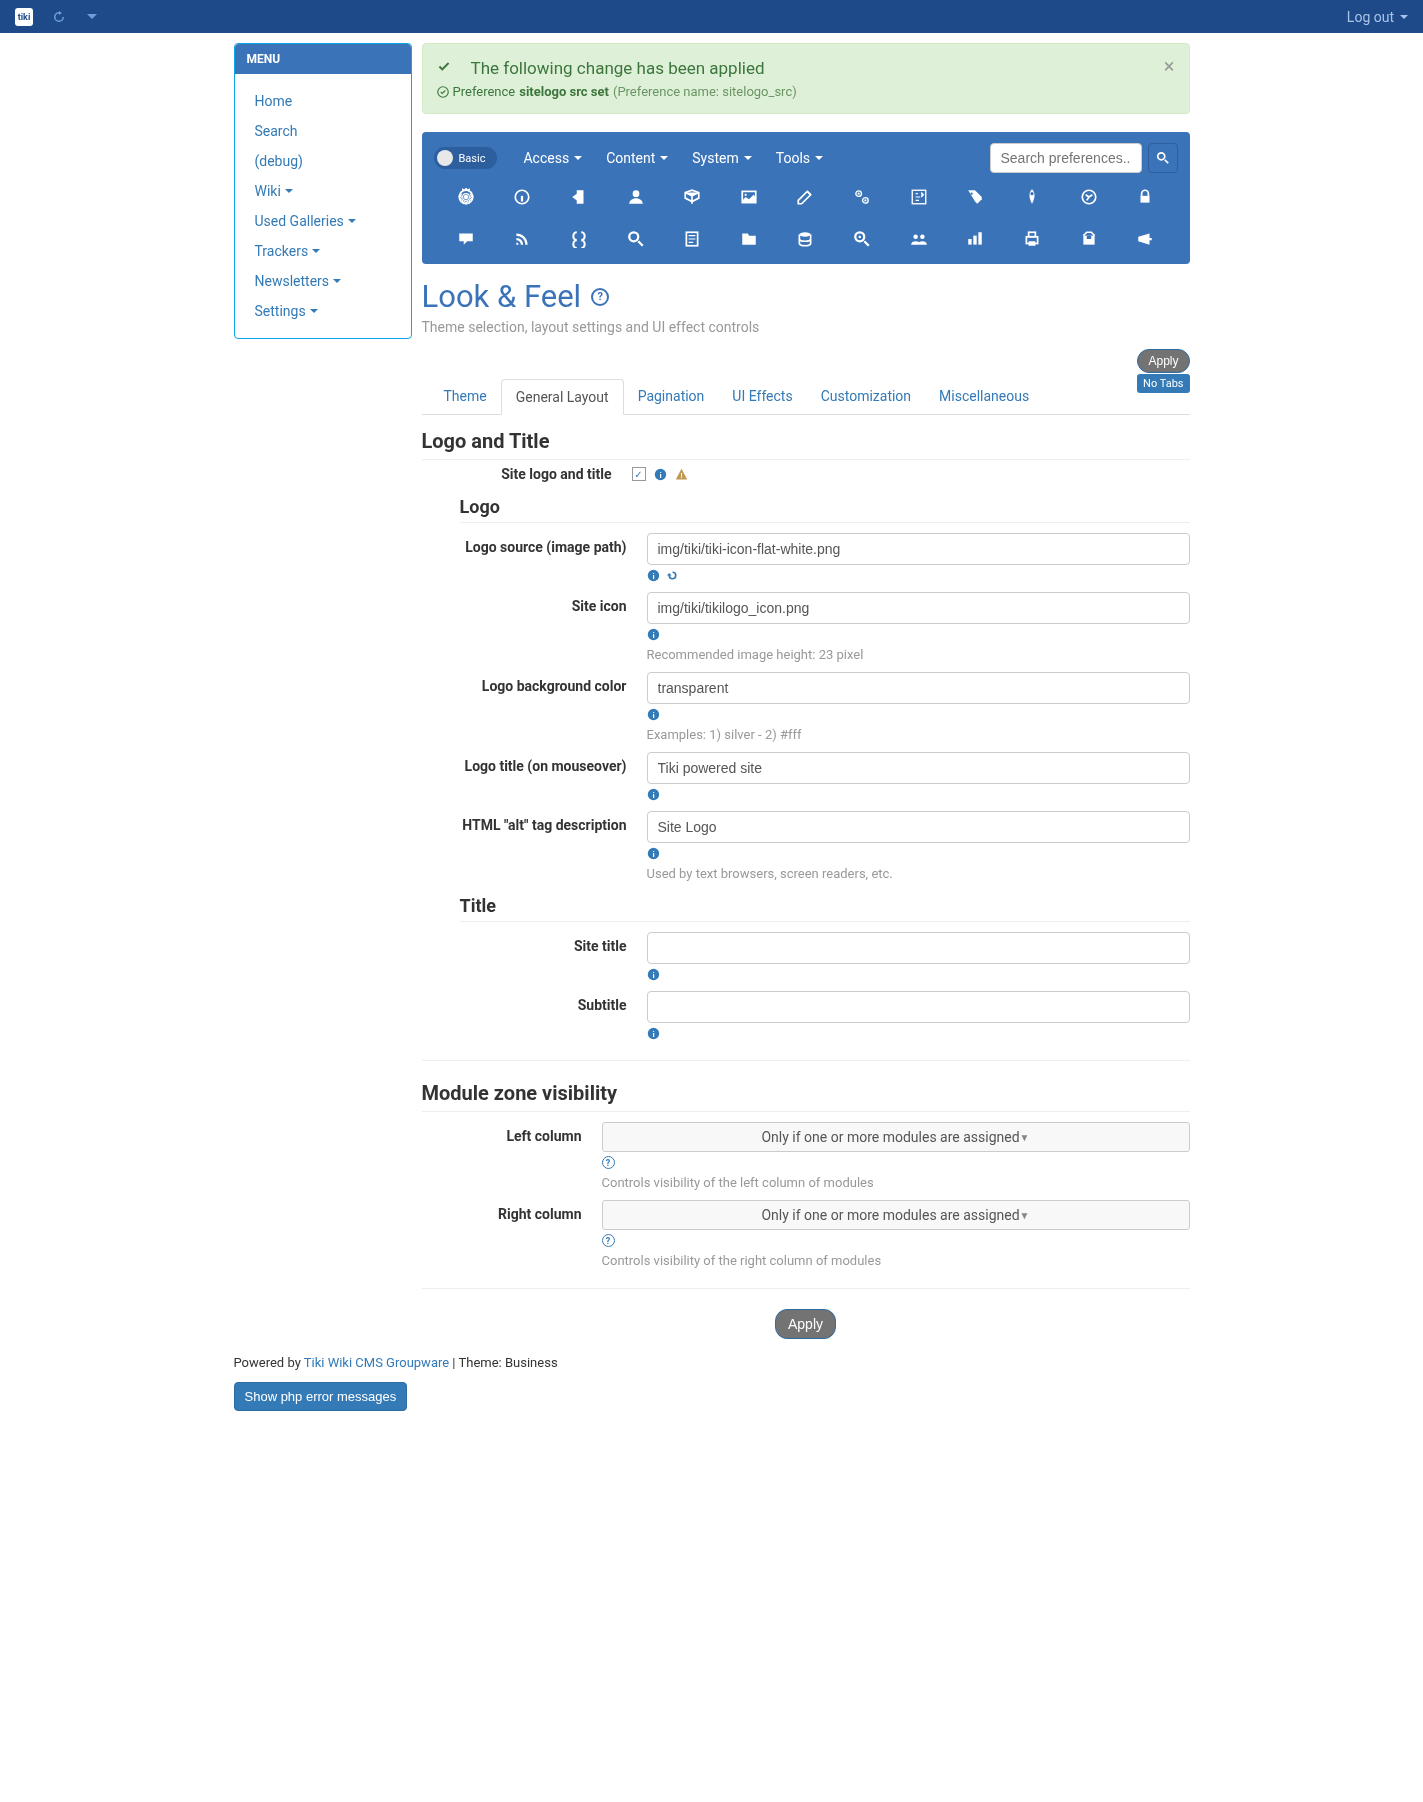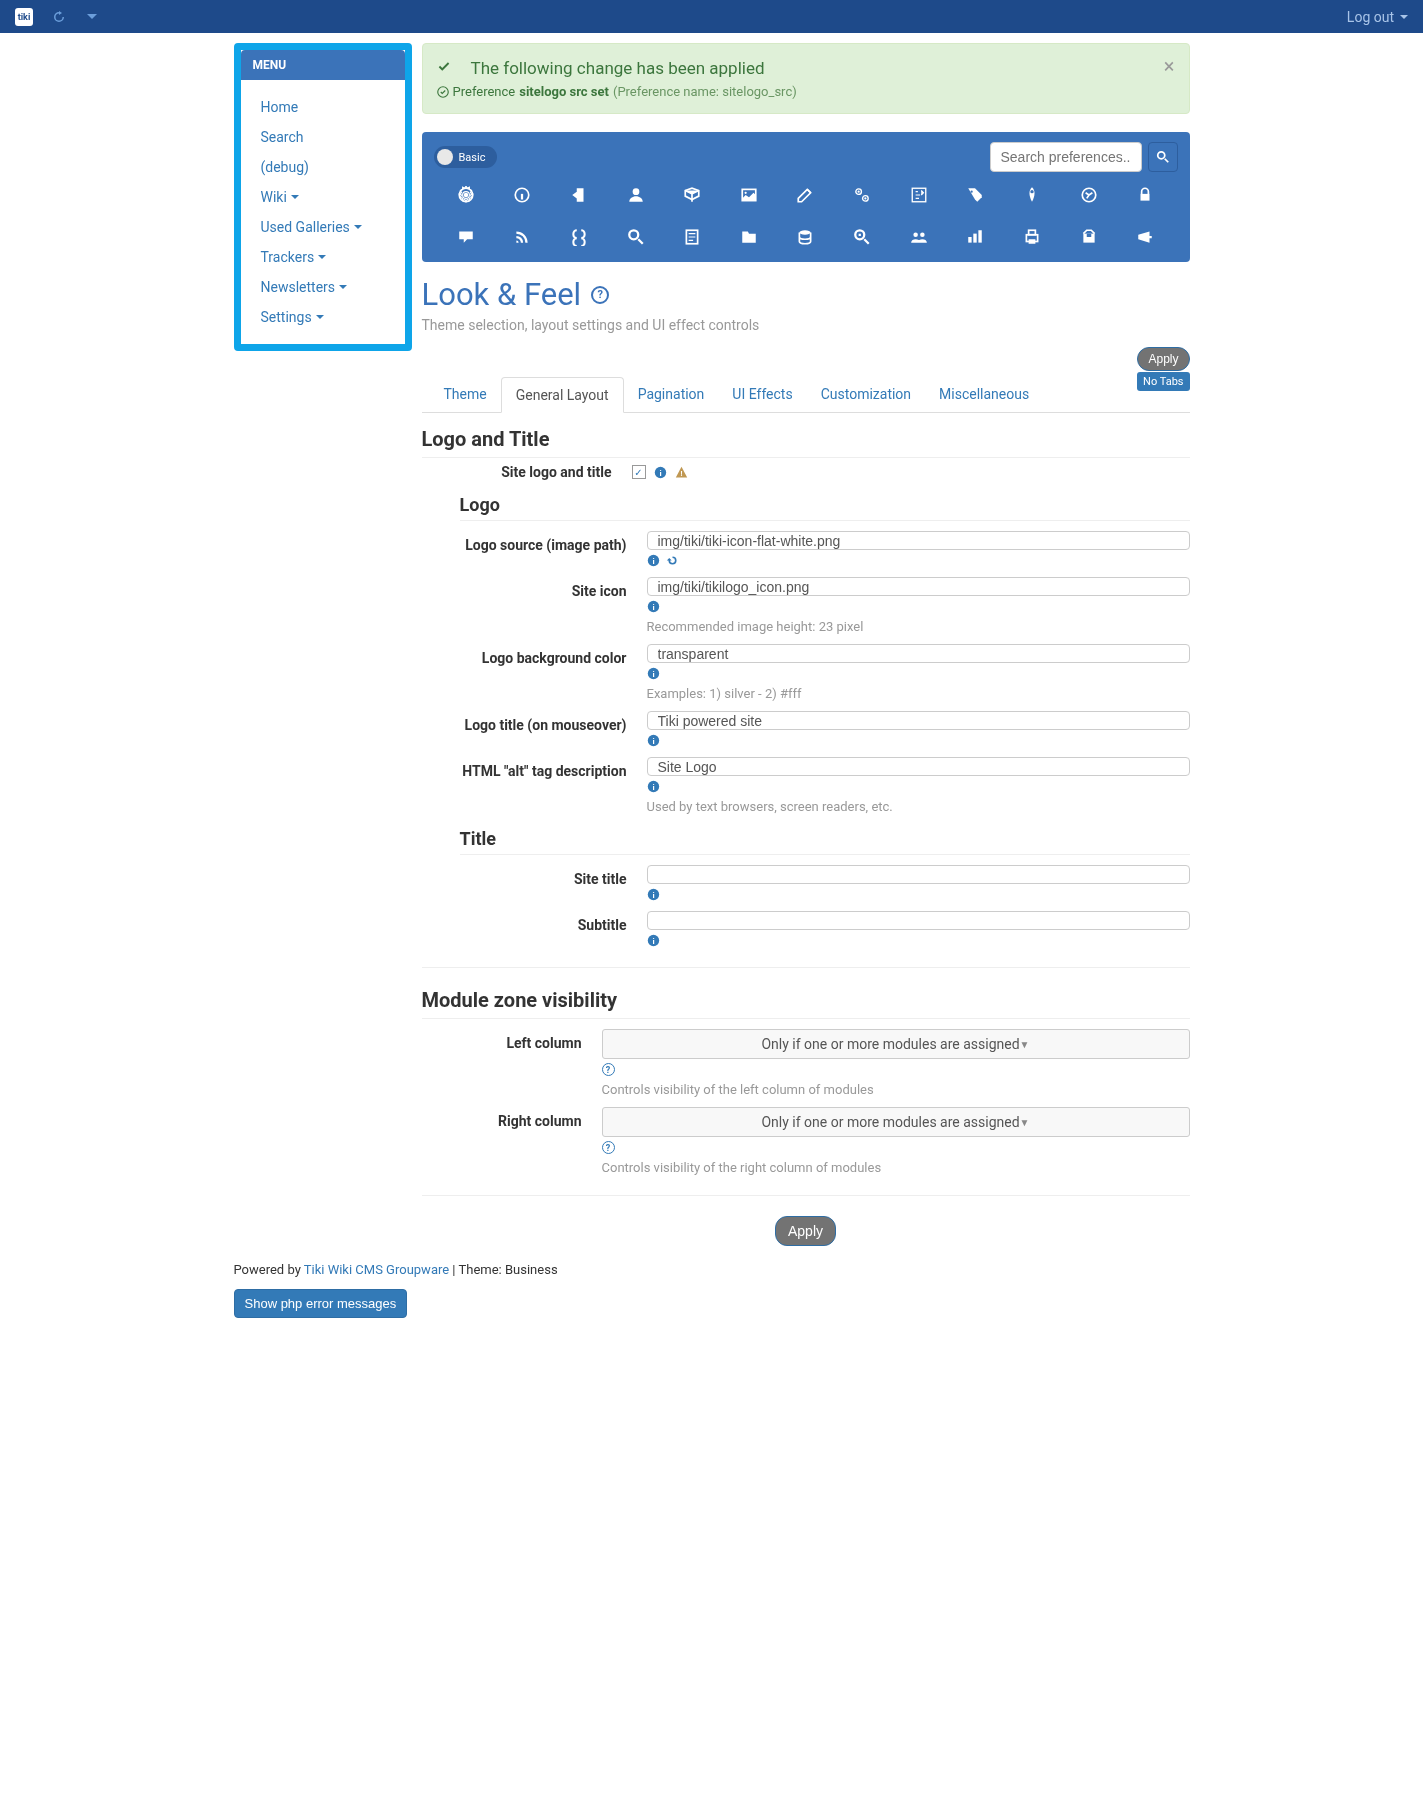--- a/index.html
+++ b/index.html
@@ -5,21 +5,21 @@
 * { box-sizing: border-box; margin: 0; padding: 0; }
 body { font-family: -apple-system, BlinkMacSystemFont, "Segoe UI", Roboto, Helvetica, Arial, sans-serif; font-size: 14px; background: #fff; color: #333; }
 .topbar { background: #1e4a8a; height: 33px; display: flex; align-items: center; padding: 0 15px; color: #fff; }
 .topbar-left { display: flex; align-items: center; gap: 18px; }
 .topbar-right { margin-left: auto; display: flex; align-items: center; gap: 6px; color: #a8c4e8; }
 .tiki-logo { width: 18px; height: 18px; background: #fff; border-radius: 3px; display: flex; align-items: center; justify-content: center; font-size: 9px; color: #1e4a8a; font-weight: bold; }
 .caret { display: inline-block; width: 0; height: 0; border-left: 4px solid transparent; border-right: 4px solid transparent; border-top: 4px solid currentColor; vertical-align: middle; }
 .container { display: flex; padding: 10px 12px 0 12px; gap: 10px; max-width: 980px; margin: 0 auto; }
 .sidebar-col { width: 178px; flex-shrink: 0; }
 .main-col { flex: 1; min-width: 0; }
-.panel { border: 7px solid #0ea5e9; border-radius: 4px; margin-bottom: 20px; background: #fff; }
+.panel { border: 1px solid #0ea5e9; border-radius: 4px; margin-bottom: 20px; background: #fff; }
 .panel-heading { background: #3b73b9; color: #fff; padding: 8px 12px; font-size: 12px; font-weight: bold; border-radius: 4px 4px 0 0; }
 .panel-body { padding: 12px 0; }
 .menu-item { padding: 7px 20px; color: #337ab7; cursor: pointer; display: flex; align-items: center; gap: 4px; }
 .alert-success { background: #dff0d8; border: 1px solid #d6e9c6; border-radius: 4px; padding: 14px 35px 14px 14px; color: #3c763d; margin-bottom: 18px; position: relative; }
 .alert-close { position: absolute; top: 10px; right: 14px; color: #999; font-size: 20px; cursor: pointer; }
 .alert-line1 { font-size: 17px; display: flex; align-items: center; gap: 20px; }
 .alert-line2 { margin-top: 6px; font-size: 13px; display: flex; align-items: center; gap: 4px; }
 .alert-line2 .light { color: #6a9664; }
 .navbar { background: #3b73b9; border-radius: 4px; padding: 10px 12px 6px 12px; }
 .navbar-row1 { display: flex; align-items: center; gap: 0; }
@@ -43,21 +43,21 @@
 .no-tabs { position: absolute; right: 0; top: -5px; background: #337ab7; color: #fff; font-size: 11px; padding: 3px 6px; border-radius: 3px; cursor: pointer; }
 .tabs { display: flex; border-bottom: 1px solid #ddd; padding: 0 8px; }
 .tab { padding: 9px 14px; color: #337ab7; cursor: pointer; font-size: 14px; }
 .tab.active { border: 1px solid #ddd; border-bottom: 1px solid #fff; border-radius: 4px 4px 0 0; margin-bottom: -1px; background: #fff; color: #555; }
 .section-h { font-size: 20px; color: #333; margin: 14px 0 6px 0; border-bottom: 1px solid #eee; padding-bottom: 6px; }
 .sub-h { font-size: 18px; color: #333; margin: 14px 0 6px 38px; border-bottom: 1px solid #eee; padding-bottom: 5px; }
 .form-row { display: flex; margin: 10px 0; }
 .form-label { width: 210px; padding-right: 20px; text-align: right; font-weight: bold; color: #333; padding-top: 6px; font-size: 14px; }
 .form-label.narrow { width: 180px; }
 .form-field { flex: 1; }
-.text-input { width: 100%; height: 19px; border: 1px solid #ccc; border-radius: 4px; padding: 0 10px; font-size: 14px; color: #555; }
+.text-input { width: 100%; height: 32px; border: 1px solid #ccc; border-radius: 4px; padding: 0 10px; font-size: 14px; color: #555; }
 .select-box { width: 100%; height: 30px; border: 1px solid #ccc; border-radius: 3px; padding: 0 8px; font-size: 14px; color: #555; display: flex; align-items: center; justify-content: center; background: #f8f8f8; cursor: pointer; }
 .select-arrow { font-size: 10px; color: #888; }
 .info-icons { margin-top: 4px; color: #337ab7; display:flex; gap:6px; align-items:center; }
 .info-icons span { cursor:pointer; }
 .help-text { color: #999; font-size: 13px; margin-top: 6px; }
 hr.divider { border: none; border-top: 1px solid #eee; margin: 20px 0; }
 .footer { max-width: 980px; margin: 0 auto; padding: 6px 12px; font-size: 13px; color: #333; }
 .footer a { color: #337ab7; text-decoration: none; }
 .errbtn { background: #337ab7; color: #fff; border: 1px solid #2e6da4; border-radius: 4px; padding: 6px 10px; font-size: 13px; margin: 6px 12px; cursor: pointer; display: inline-block; }
 .checkbox-inline { display: flex; align-items: center; gap: 8px; }
@@ -154,20 +154,26 @@
         <span class="light">(Preference name: sitelogo_src)</span>
       </div>
     </div>
 
     <div class="navbar">
       <div class="navbar-row1">
         <div class="basic-toggle">
           <div class="toggle-knob"></div>
           <span class="basic-label">Basic</span>
         </div>
+        <div id="nav-links" style="display:flex;">
+            <div class="nav-link">Access <span class="caret"></span></div>
+            <div class="nav-link">Content <span class="caret"></span></div>
+            <div class="nav-link">System <span class="caret"></span></div>
+            <div class="nav-link">Tools <span class="caret"></span></div>
+          </div>
         <div class="nav-spacer"></div>
         <input class="search-input" placeholder="Search preferences..." style="">
         <div class="search-btn">
           <svg width="14" height="14" viewBox="0 0 16 16" fill="currentColor">
               <circle cx="6" cy="6" r="4" fill="none" stroke="currentColor" stroke-width="2"></circle>
               <path d="M10 10l4 4" stroke="currentColor" stroke-width="2"></path>
             </svg>
         </div>
       </div>
       <div class="icon-row" id="icon-row1">

